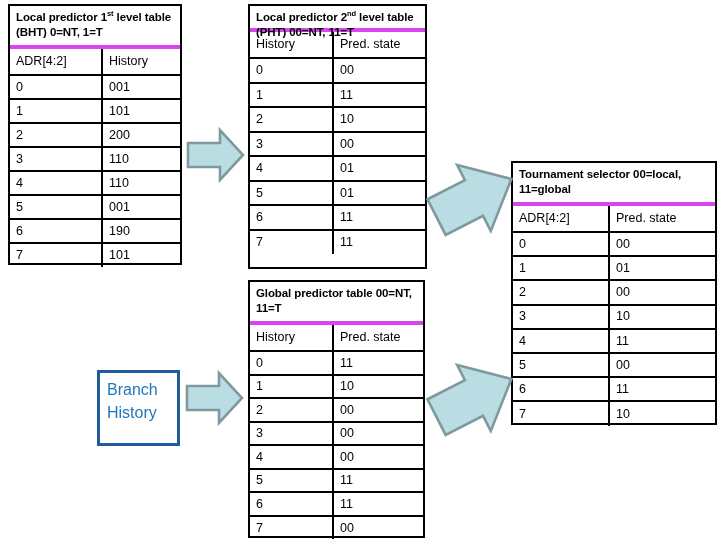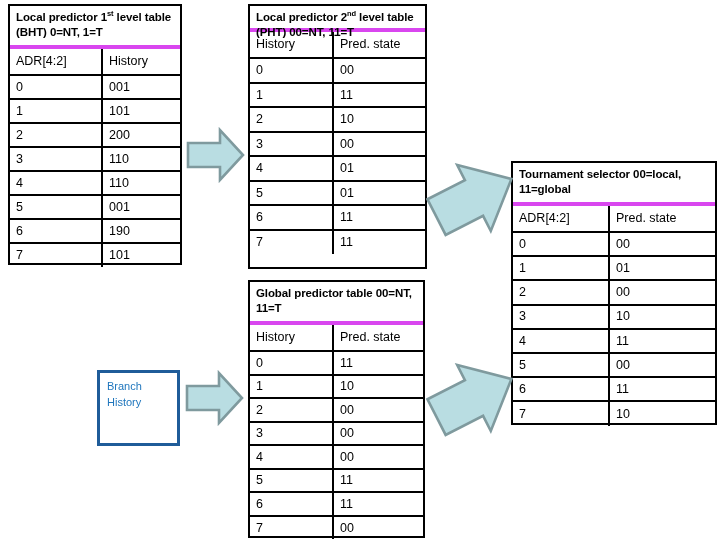--- a/index.html
+++ b/index.html
@@ -74,21 +74,21 @@
   }
   .arrow svg { display: block; overflow: visible; }
 
   
   .bhr-box {
     position: absolute;
     border: 3px solid #1f5c99;
     box-sizing: border-box;
     background: #ffffff;
     color: #1f76bd;
-    font-size: 11px;
+    font-size: 16px;
     line-height: 1.46;
     padding: 5px 0 0 7px;
     font-family: "Liberation Sans", sans-serif;
   }
 </style>
 </head>
 <body>
 
 <div class="table-block" style="left:8px; top:4px; width:174px; height:261px;">
   <div class="tbl-caption" style="height:43px;">

